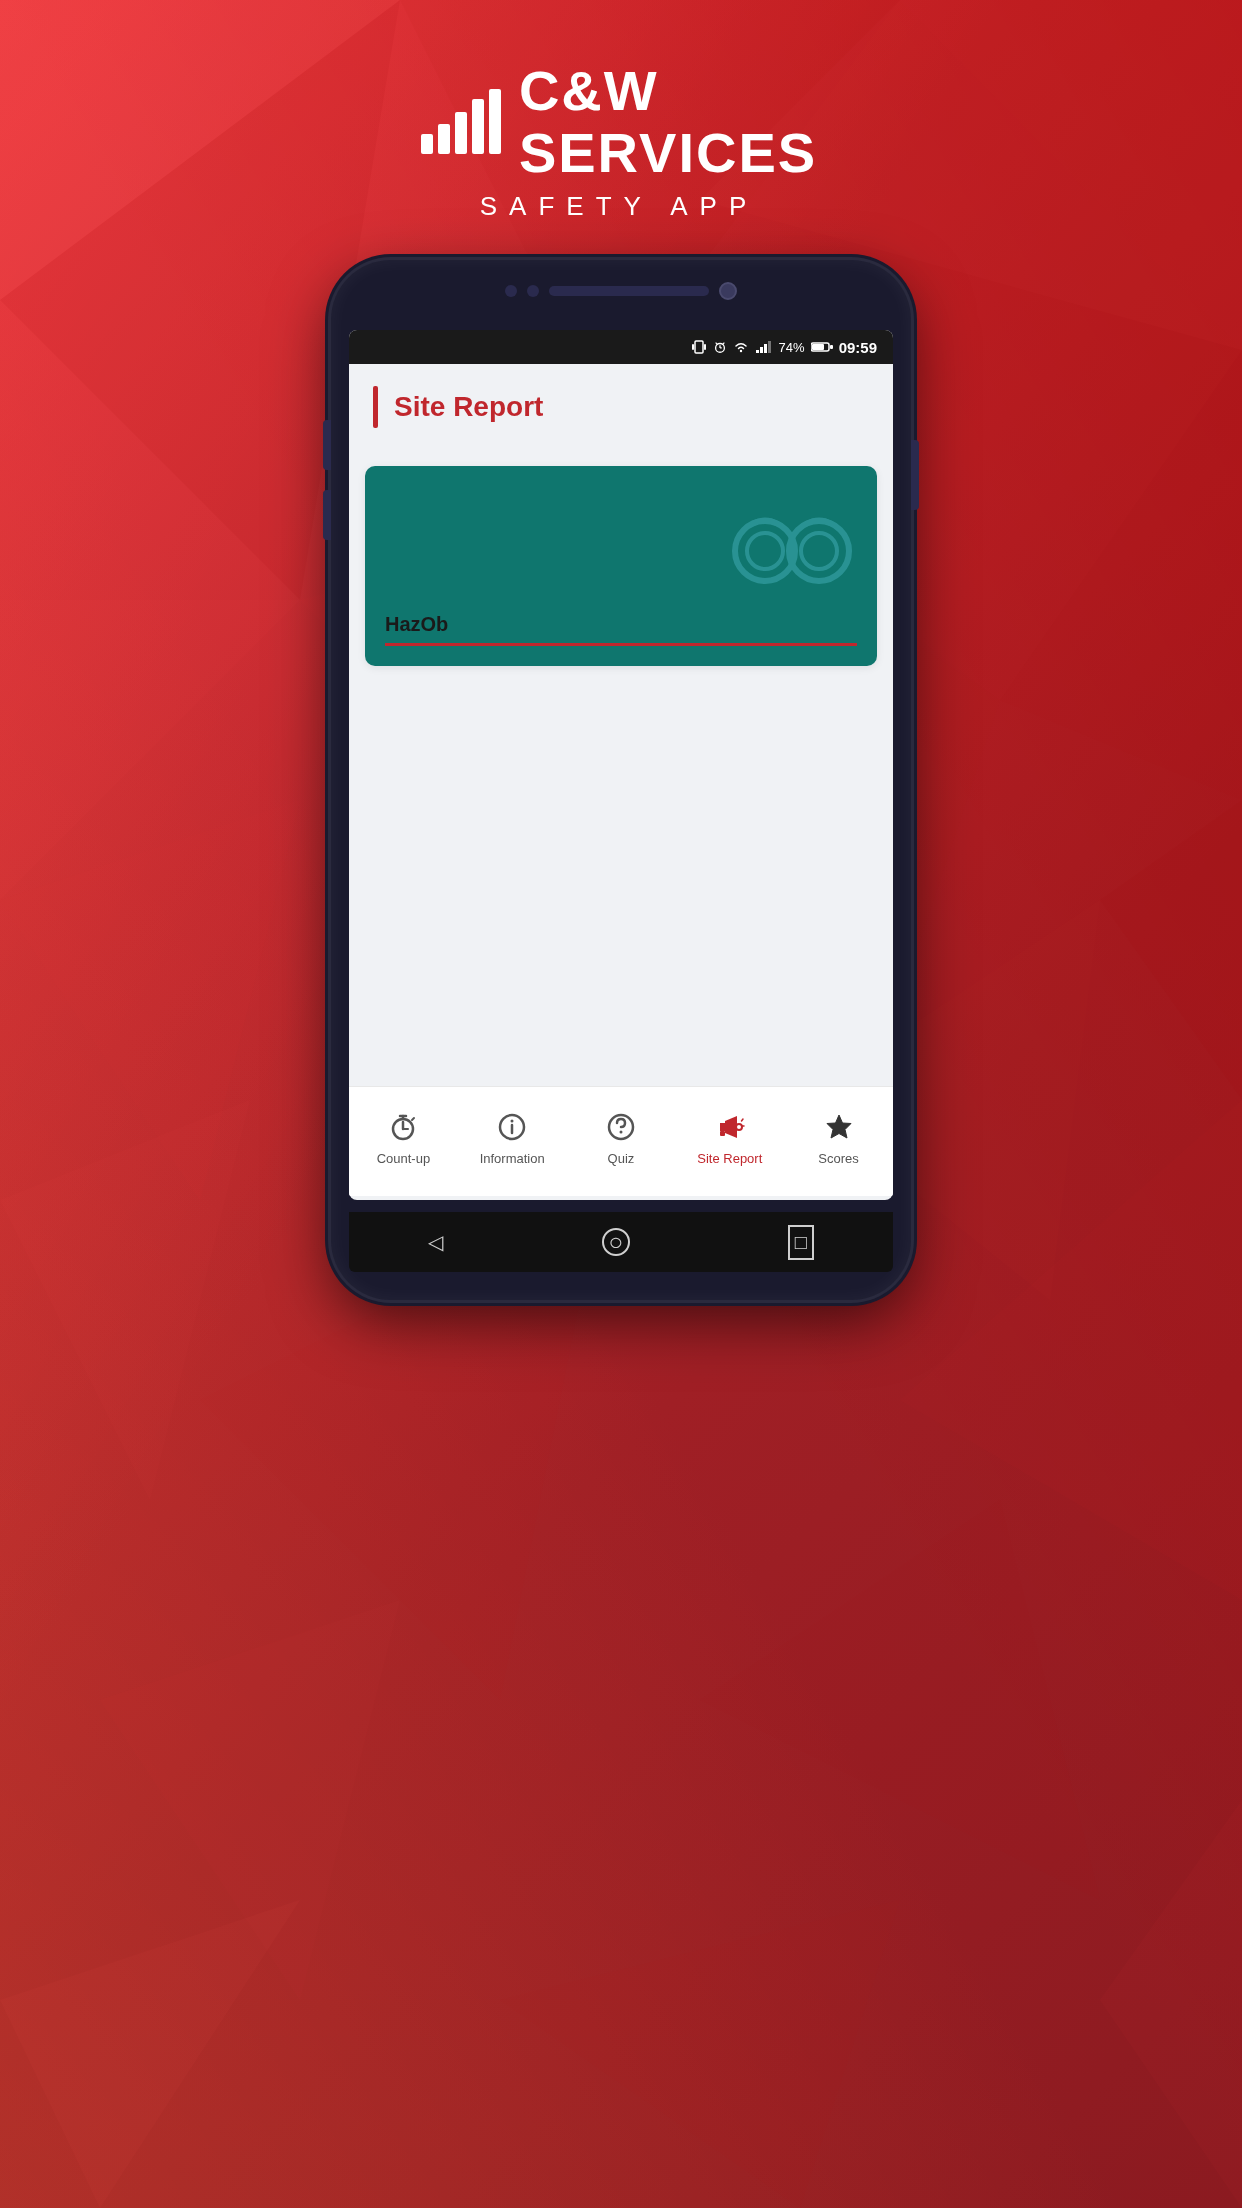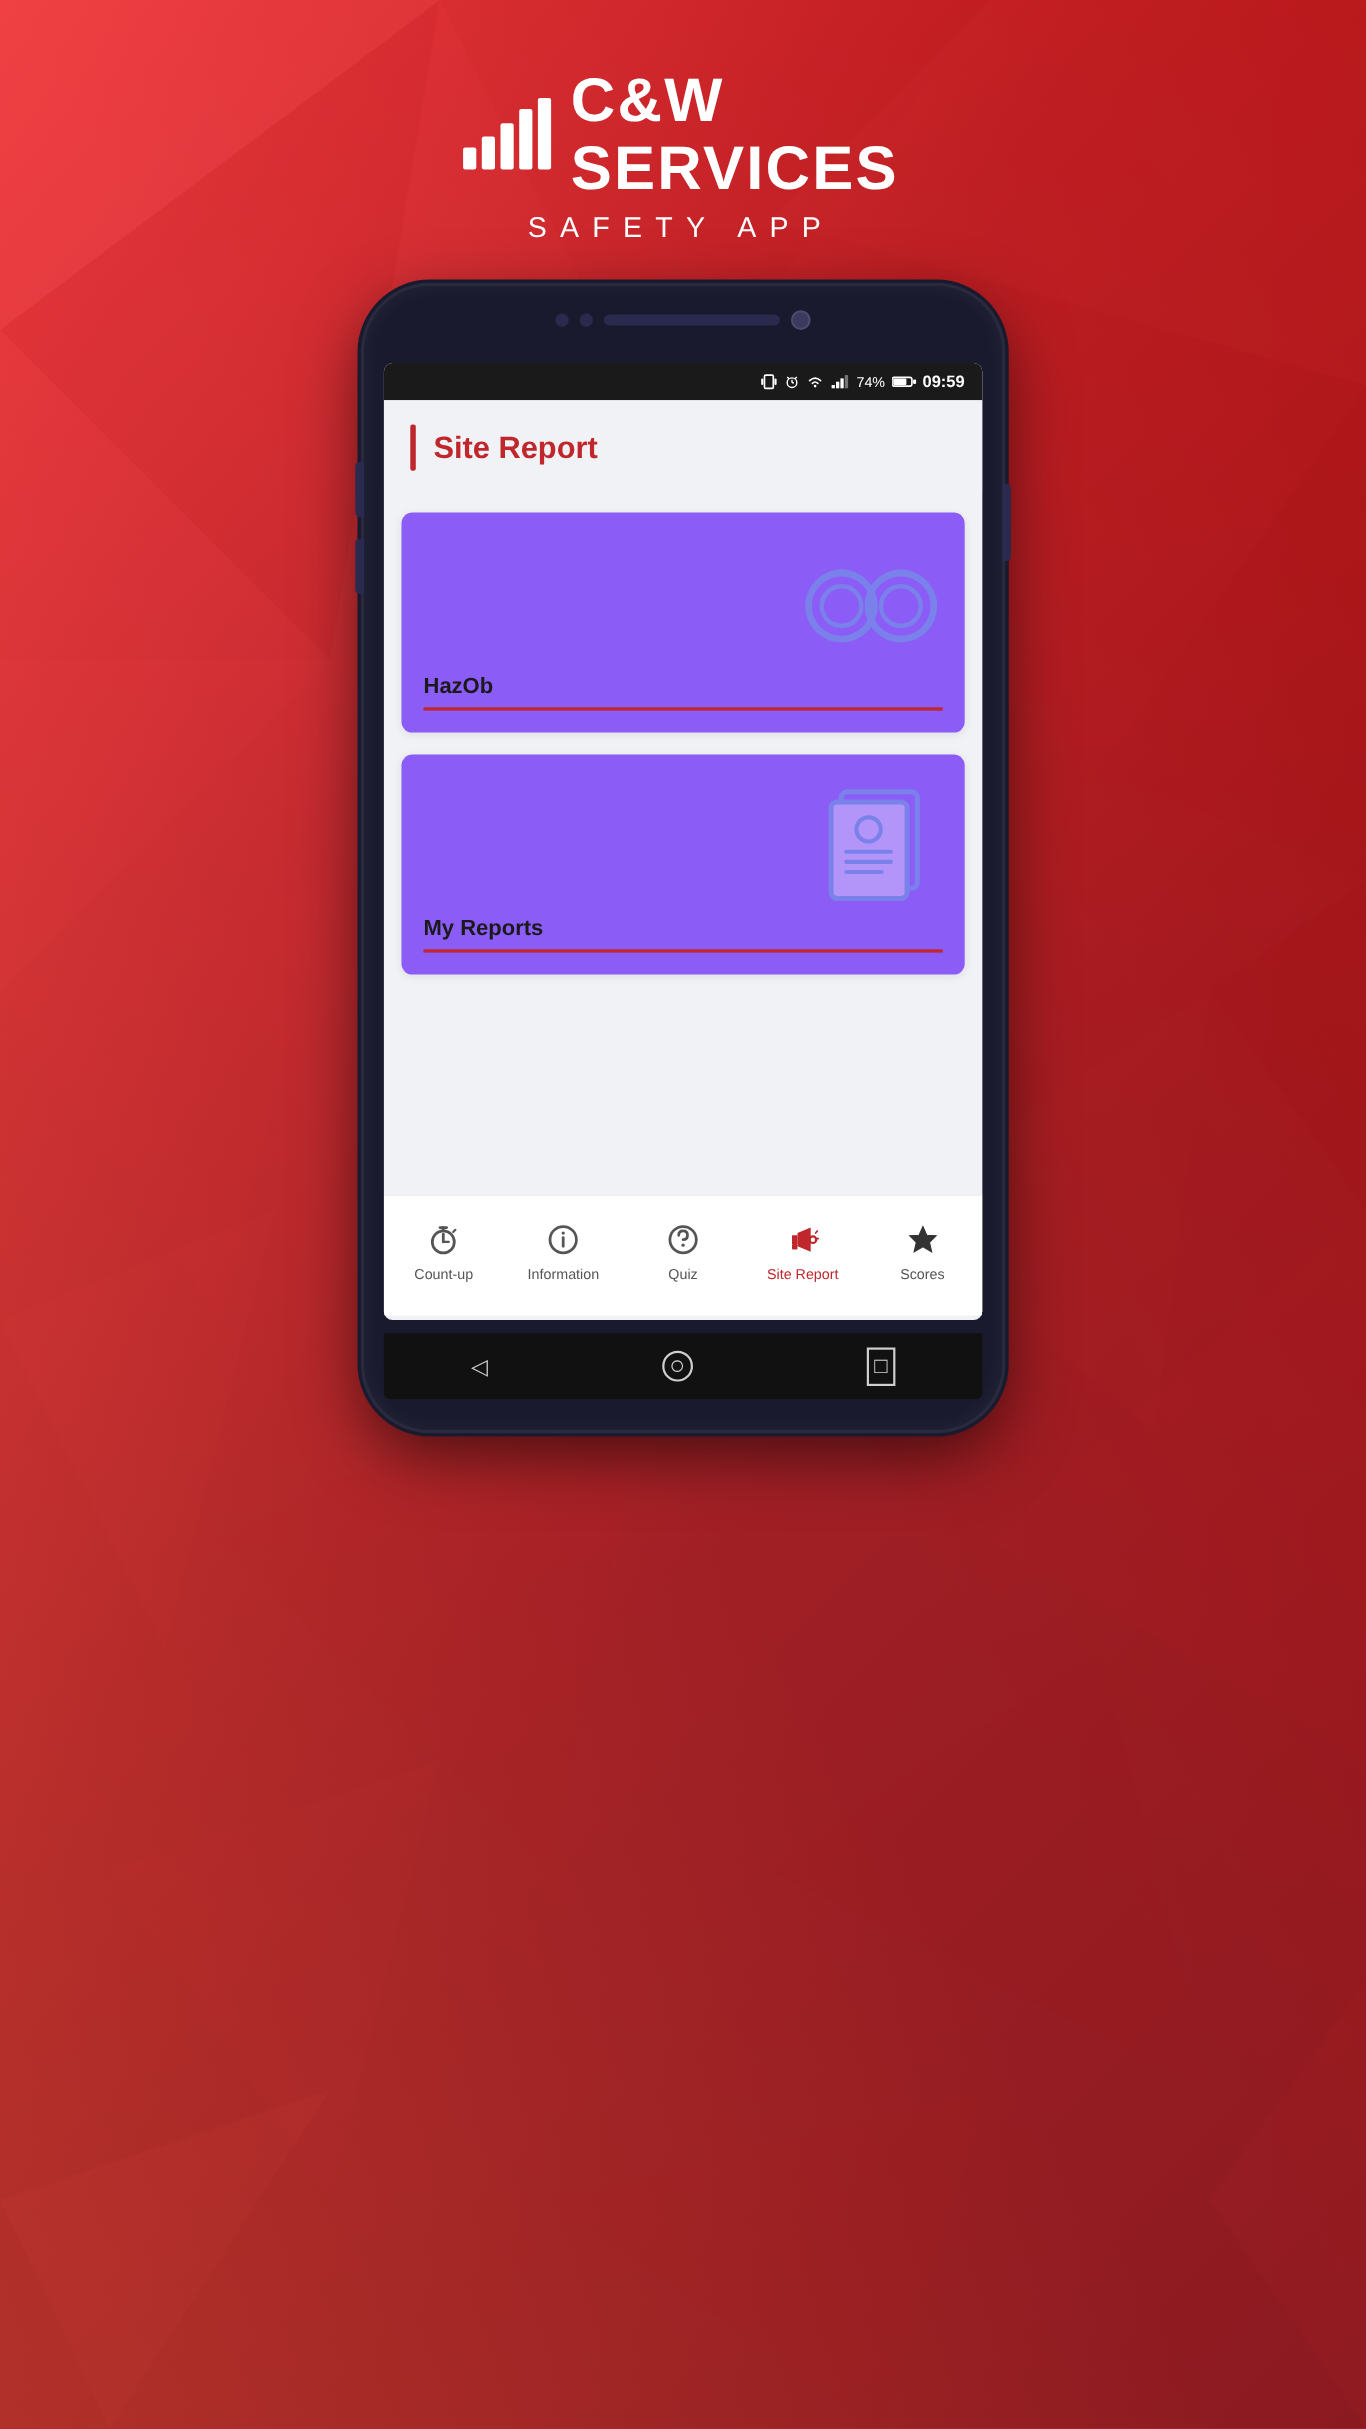--- a/index.html
+++ b/index.html
@@ -196,21 +196,21 @@
     .cards-area {
       flex: 1;
       padding: 20px 16px;
       display: flex;
       flex-direction: column;
       gap: 20px;
       overflow-y: auto;
     }
 
     .card {
-      background: #8b5cf6;
+      background: #0f766e;
       border-radius: 10px;
       height: 200px;
       position: relative;
       overflow: hidden;
       box-shadow: 0 2px 8px rgba(0,0,0,0.08);
     }
 
     .card-label {
       position: absolute;
       bottom: 30px;
@@ -453,37 +453,20 @@
             <circle cx="38" cy="55" r="18" fill="none" stroke="#5bc8d8" stroke-width="4"></circle>
             <circle cx="92" cy="55" r="18" fill="none" stroke="#5bc8d8" stroke-width="4"></circle>
             <rect x="60" y="48" width="10" height="14" rx="3" fill="#5bc8d8"></rect>
             <path d="M25 28 Q38 20 51 28" fill="none" stroke="#5bc8d8" stroke-width="5" stroke-linecap="round"></path>
             <path d="M79 28 Q92 20 105 28" fill="none" stroke="#5bc8d8" stroke-width="5" stroke-linecap="round"></path>
           </svg>
           <span class="card-label">HazOb</span>
           <div class="card-underline"></div>
         </div>
 
-        <div class="card">
-
-          <svg class="card-icon-reports" viewBox="0 0 130 130">
-
-            <rect x="30" y="15" width="75" height="95" rx="6" fill="none" stroke="#5bc8d8" stroke-width="5"></rect>
-
-            <rect x="20" y="25" width="75" height="95" rx="6" fill="white" stroke="#5bc8d8" stroke-width="5"></rect>
-
-            <circle cx="57" cy="52" r="12" fill="none" stroke="#5bc8d8" stroke-width="4"></circle>
-
-            <line x1="35" y1="74" x2="79" y2="74" stroke="#5bc8d8" stroke-width="4" stroke-linecap="round"></line>
-            <line x1="35" y1="84" x2="79" y2="84" stroke="#5bc8d8" stroke-width="4" stroke-linecap="round"></line>
-            <line x1="35" y1="94" x2="70" y2="94" stroke="#5bc8d8" stroke-width="4" stroke-linecap="round"></line>
-          </svg>
-          <span class="card-label">My Reports</span>
-          <div class="card-underline"></div>
-        </div>
       </div>
 
       <div class="bottom-nav">
 
         <div class="nav-item">
           <div class="nav-icon">
             <svg width="30" height="30" viewBox="0 0 30 30">
               <circle cx="15" cy="17" r="10" fill="none" stroke="#555" stroke-width="2.5"></circle>
               <line x1="15" y1="17" x2="15" y2="10" stroke="#555" stroke-width="2.5" stroke-linecap="round"></line>
               <line x1="15" y1="17" x2="20" y2="17" stroke="#555" stroke-width="2" stroke-linecap="round"></line>

